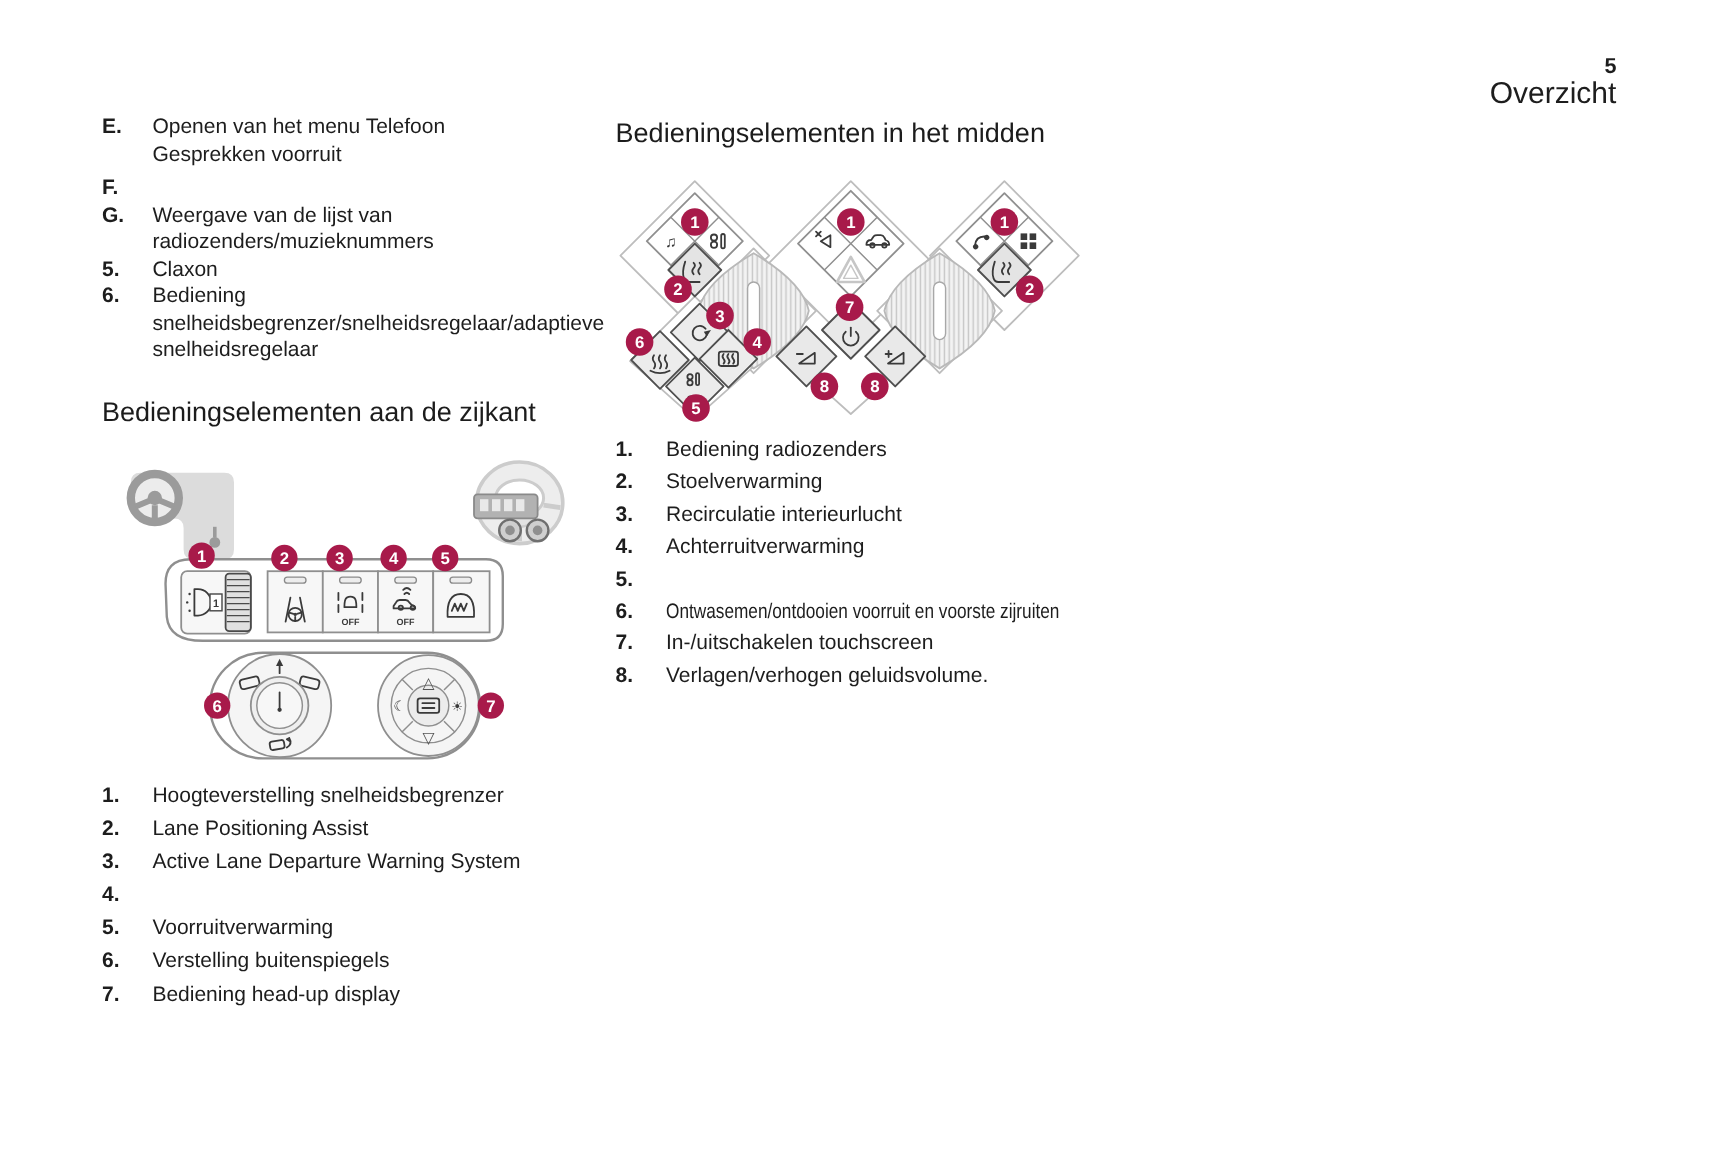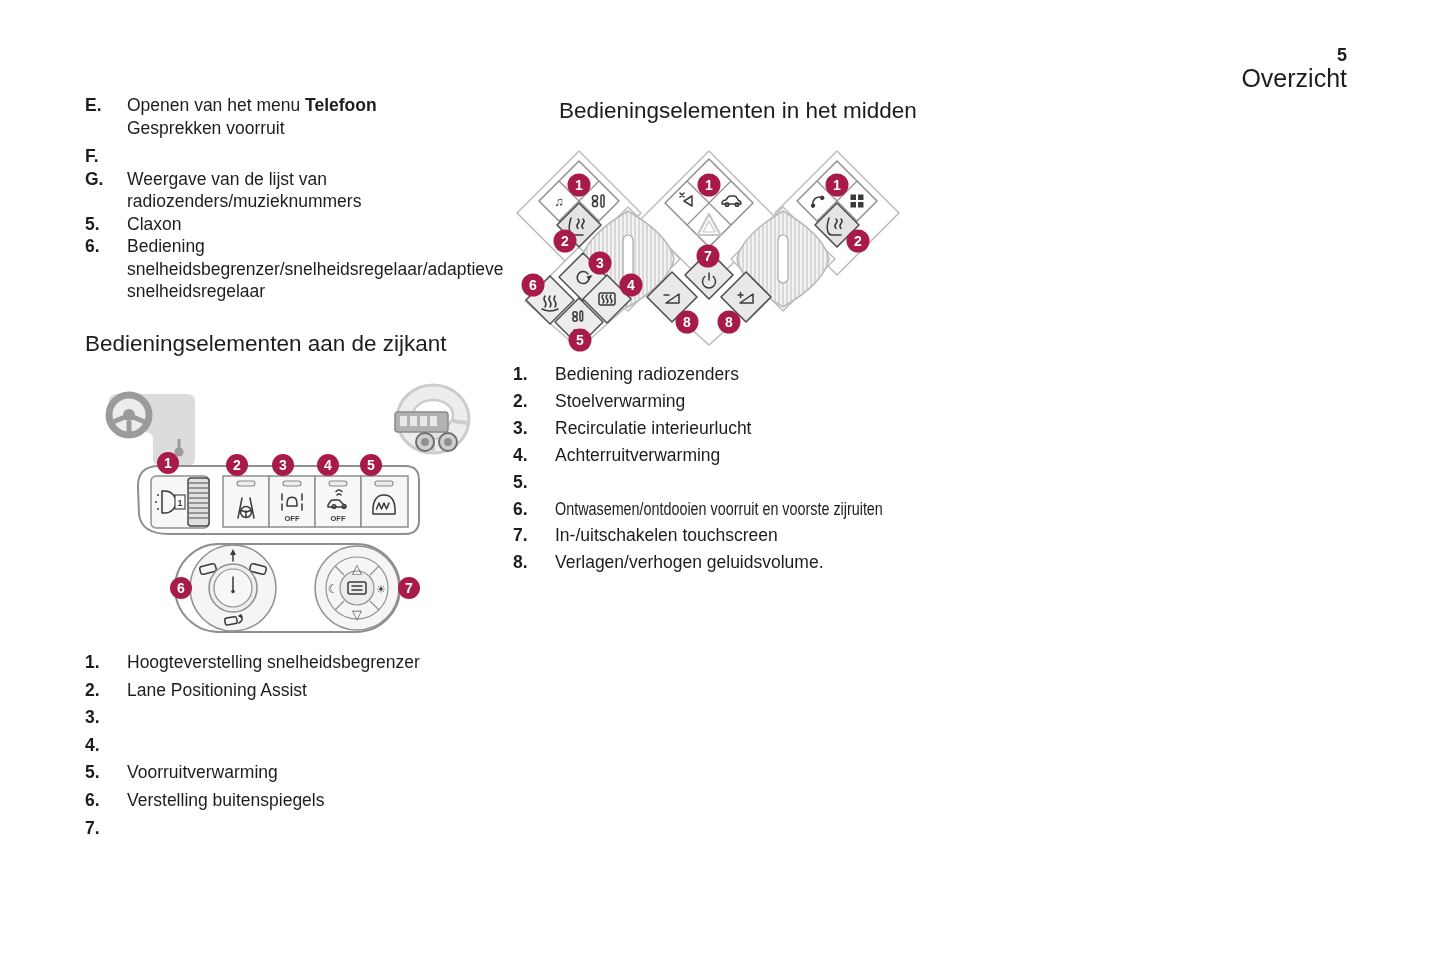--- a/index.html
+++ b/index.html
@@ -7,24 +7,24 @@
         color:#1d1d1d;font-family:"Liberation Sans",sans-serif;}
   .abs{position:absolute;}
   .pagehead{right:98px;top:44px;text-align:right;line-height:23px;}
   .pagenum{font-weight:700;font-size:18px;}
   .pagesec{font-size:25px;}
   .intro{left:85px;top:94px;width:342px;font-size:17.5px;line-height:22.5px;}
   .item{display:flex;}
   .item .key{width:42px;flex:none;font-weight:700;}
   .item .txt{flex:1;}
   .gapE{margin-bottom:6px;}
-  .b{font-weight:700;}
+  .b{font-weight:400;}
   h2{margin:0;font-size:22.5px;font-weight:400;color:#1c1c1c;letter-spacing:0;}
   .sideheading{left:85px;top:331px;}
-  .centerheading{left:513px;top:98px;margin-left:46px;}
+  .centerheading{left:513px;top:98px;}
   .sidelegend{left:85px;top:649px;width:400px;font-size:17.5px;line-height:27.6px;}
   .centerlegend{left:513px;top:361px;width:410px;font-size:17.5px;line-height:26.9px;}
   .cond{transform:scaleX(0.82);transform-origin:0 50%;white-space:nowrap;display:inline-block;}
   svg text{font-family:"Liberation Sans",sans-serif;}
   .badge circle{fill:#a81a4a;}
   .badge text{fill:#fff;font-weight:700;font-size:14px;text-anchor:middle;}
   .ic{stroke:#3a3a3a;fill:none;stroke-width:1.5;stroke-linecap:round;stroke-linejoin:round;}
   .icf{fill:#3a3a3a;stroke:none;}
   .off{font-size:7.5px;font-weight:700;fill:#3a3a3a;text-anchor:middle;}
 </style>
@@ -225,34 +225,36 @@
     <div class="item">
         <span class="key">1.</span>
         <span class="txt">Hoogteverstelling snelheidsbegrenzer</span>
       </div>
     <div class="item">
         <span class="key">2.</span>
         <span class="txt">Lane Positioning Assist</span>
       </div>
     <div class="item">
         <span class="key">3.</span>
+        <span class="txt">Active Lane Departure Warning System</span>
       </div>
     <div class="item">
         <span class="key">4.</span>
       </div>
     <div class="item">
         <span class="key">5.</span>
         <span class="txt">Voorruitverwarming</span>
       </div>
     <div class="item">
         <span class="key">6.</span>
         <span class="txt">Verstelling buitenspiegels</span>
       </div>
     <div class="item">
         <span class="key">7.</span>
+        <span class="txt">Bediening head-up display</span>
       </div>
   </div>
 
   <h2 class="abs centerheading">Bedieningselementen in het midden</h2>
 
   <svg class="abs" style="left:513px;top:149px;" width="394" height="205" viewBox="0 0 394 205">
     <defs>
       <pattern id="vhatch" width="4" height="4" patternUnits="userSpaceOnUse">
         <rect width="4" height="4" fill="#f3f3f3"></rect>
         <line x1="2" y1="0" x2="2" y2="4" stroke="#c7c7c7" stroke-width="1.2"></line>

